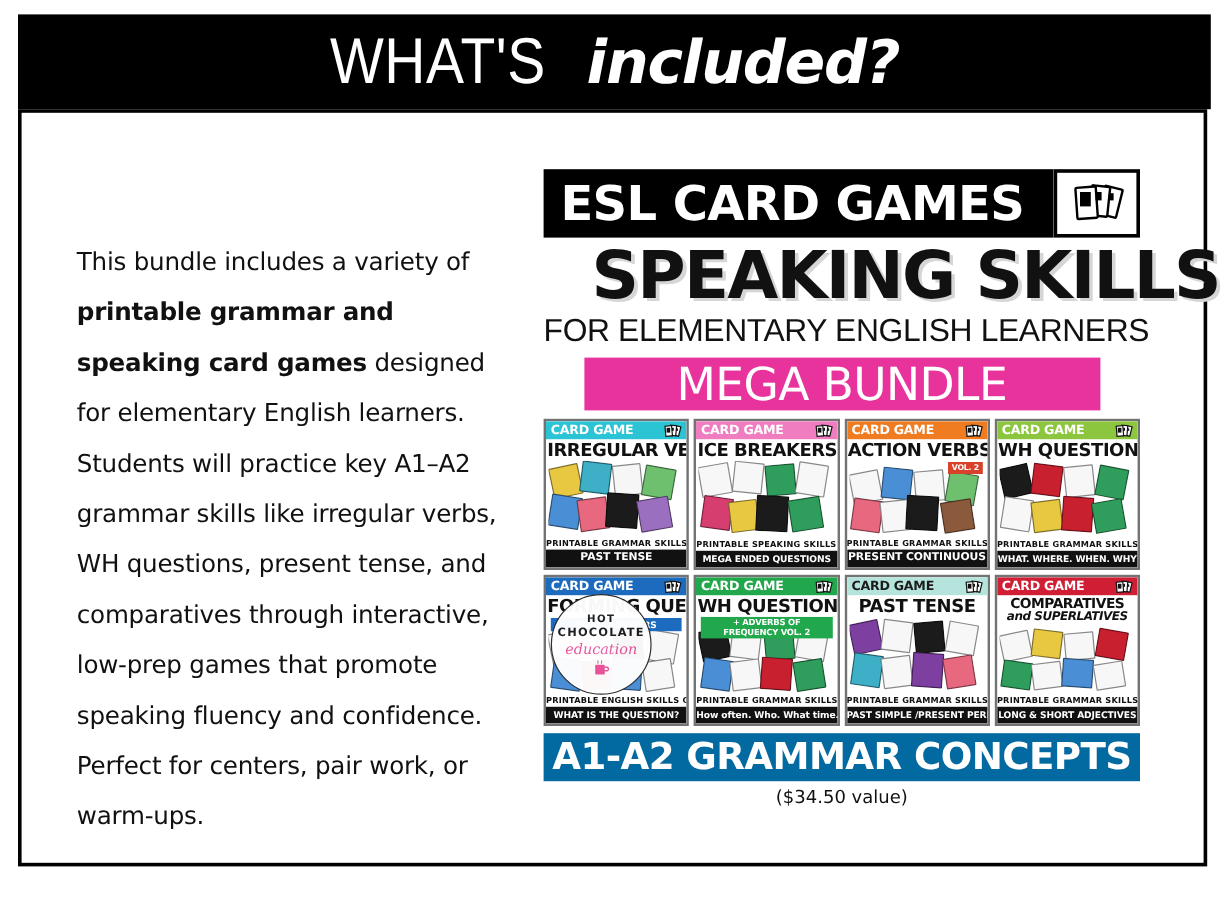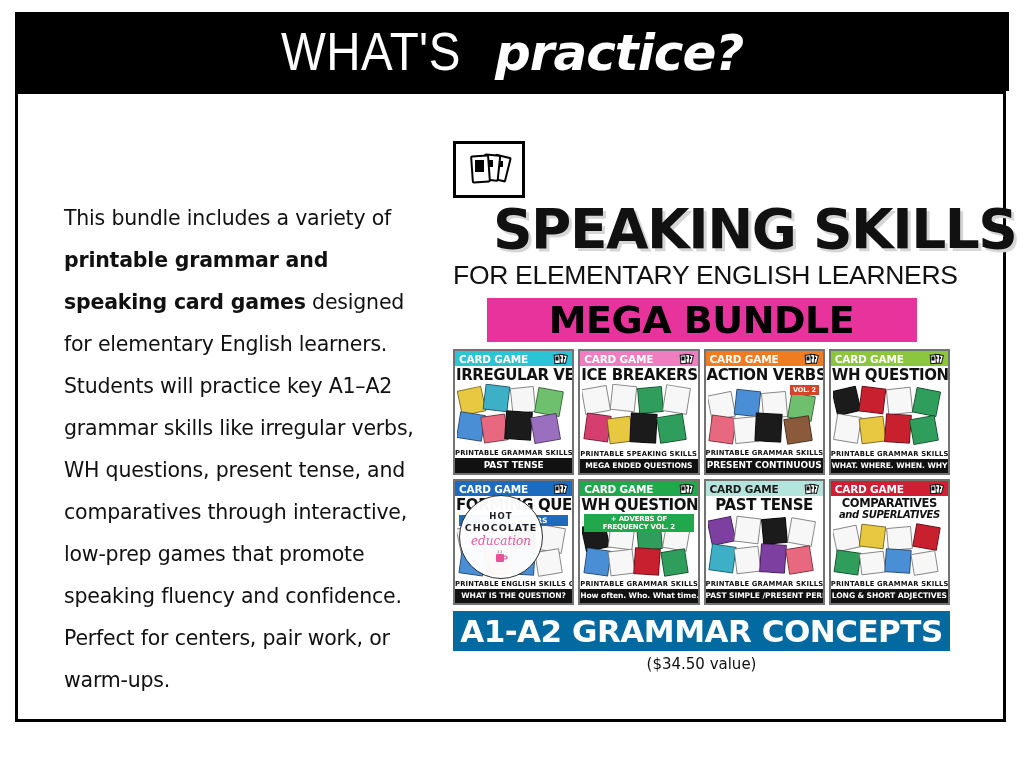--- a/index.html
+++ b/index.html
@@ -153,22 +153,22 @@
   .mega-band {
     margin: 8px auto 0 auto;
     width: 430px;
     height: 44px;
     background: #e8339c;
     display: flex;
     align-items: center;
     justify-content: center;
   }
   .mega-band-text {
-    color: #000000;
-    font-weight: 700;
+    color: #ffffff;
+    font-weight: 400;
     font-size: 38px;
     letter-spacing: -0.5px;
     font-family: "DejaVu Sans", sans-serif;
     white-space: nowrap;
   }
 
   
   .cards-grid {
     margin-top: 7px;
     display: grid;
@@ -358,31 +358,34 @@
   }
   .wm-mug { margin-top: 2px; }
 </style>
 </head>
 <body>
 
 <div id="page">
 
   <div class="header-banner">
     <div class="header-title">
-      <span class="light">WHAT'S</span><span class="bold">practice?</span>
+      <span class="light">WHAT'S</span><span class="bold">included?</span>
     </div>
   </div>
 
   <div class="content-frame"></div>
 
   <p class="body-copy"><span>This bundle includes a variety of </span><b>printable grammar and speaking card games</b><span> designed for elementary English learners. Students will practice key A1–A2 grammar skills like irregular verbs, WH questions, present tense, and comparatives through interactive, low-prep games that promote speaking fluency and confidence. Perfect for centers, pair work, or warm-ups.</span></p>
 
   <div class="cover">
 
     <div class="esl-row">
+      <div class="esl-band">
+        <span class="esl-band-text">ESL CARD GAMES</span>
+      </div>
       <div class="esl-cards-box">
         <svg class="cards-fan" width="52" height="40" viewBox="0 0 52 40">
           <g fill="#ffffff" stroke="#000000" stroke-width="2">
             <rect x="30" y="6" width="15" height="24" rx="1" transform="rotate(14 37 18)"></rect>
             <rect x="21" y="5" width="15" height="25" rx="1" transform="rotate(6 28 17)"></rect>
             <rect x="9" y="6" width="17" height="26" rx="1" transform="rotate(-4 17 19)"></rect>
           </g>
           <g fill="#000000">
             <rect x="12" y="10" width="9" height="12"></rect>
             <rect x="25" y="10" width="5" height="7"></rect>

